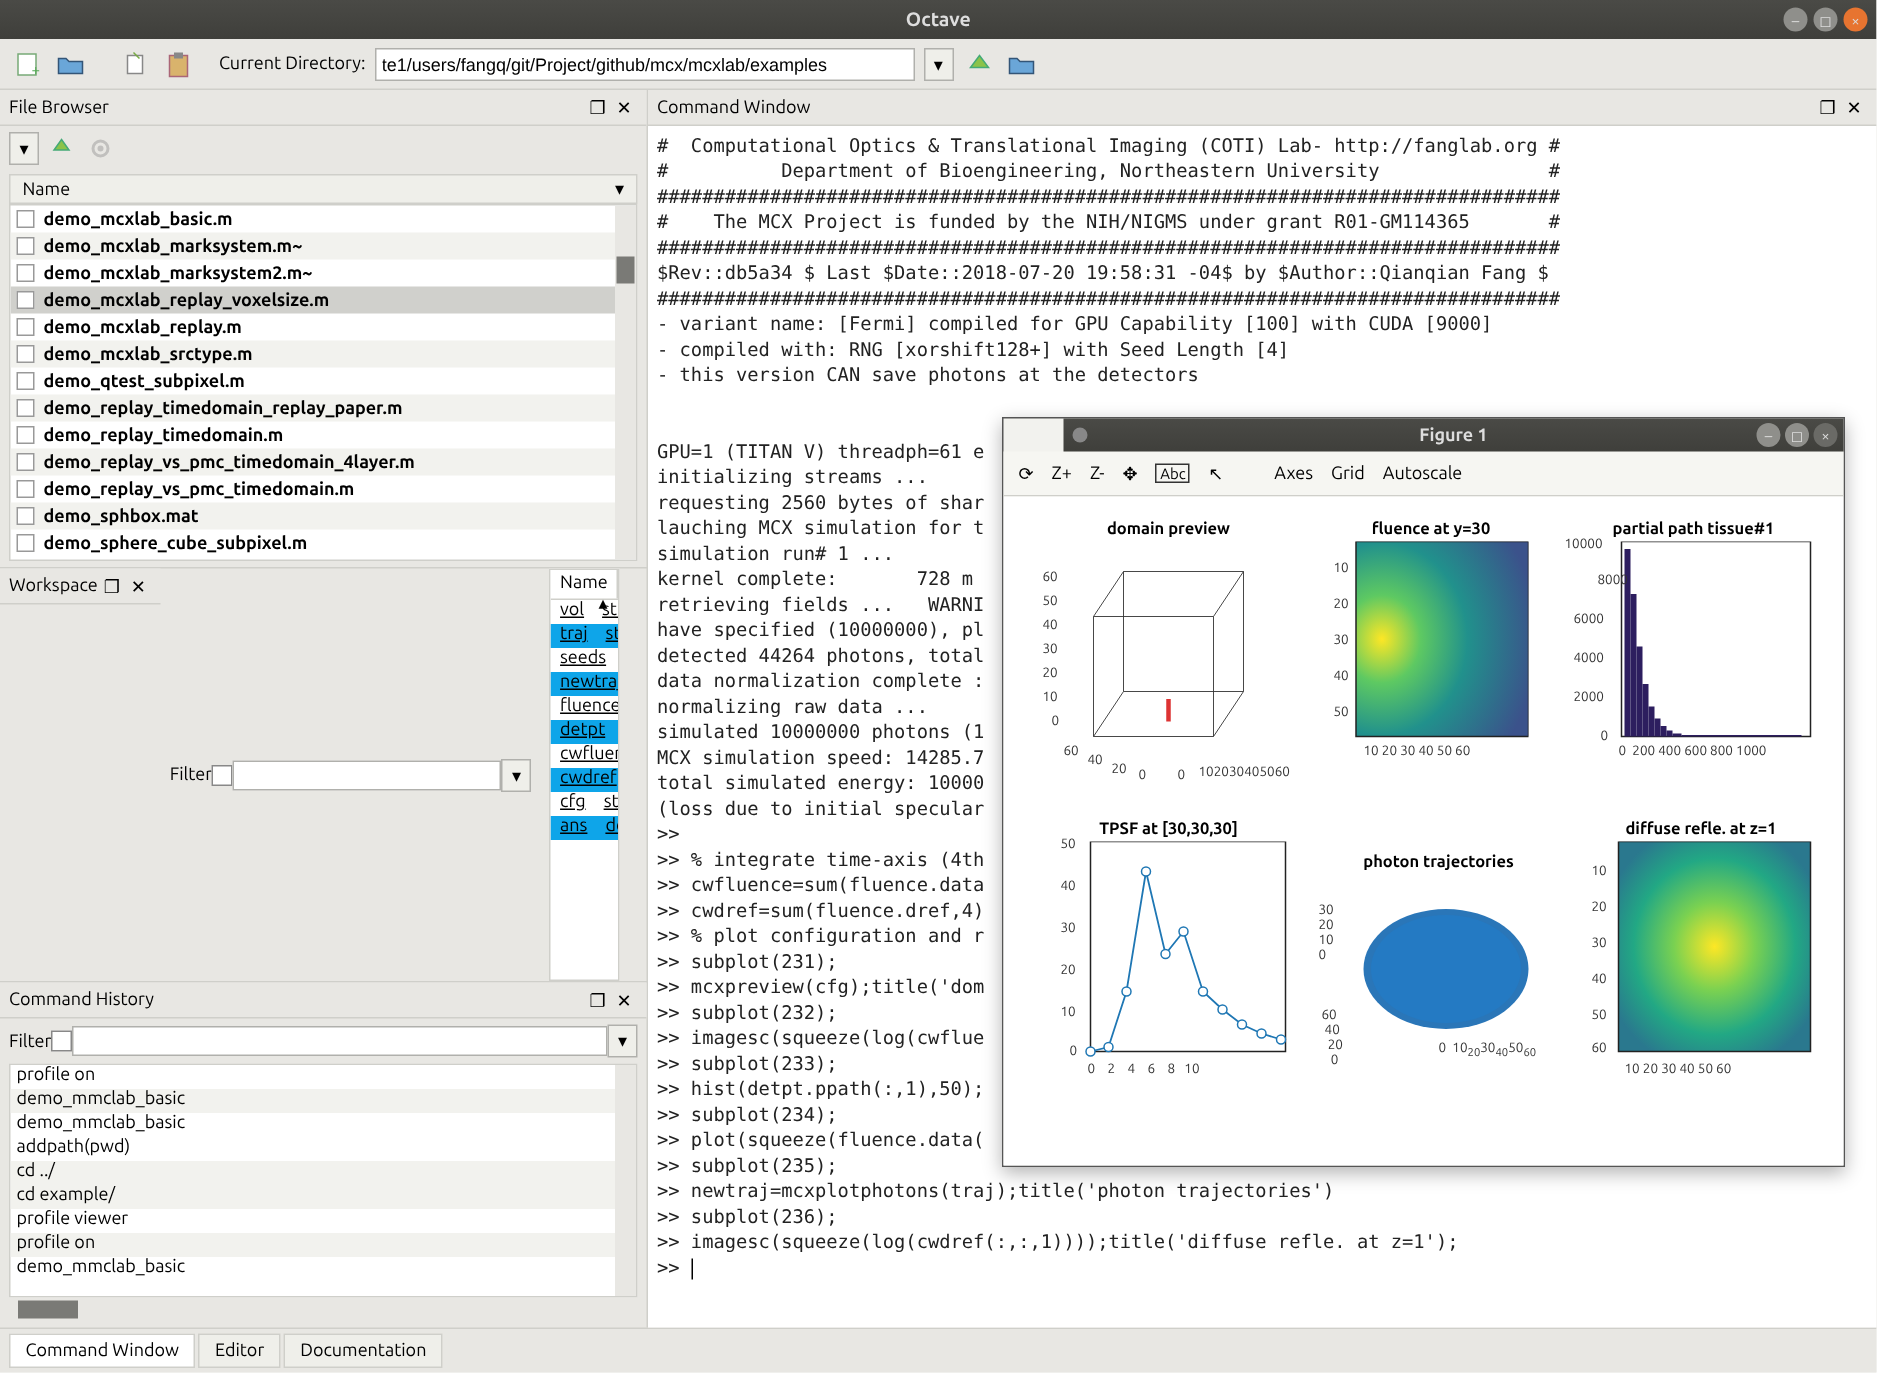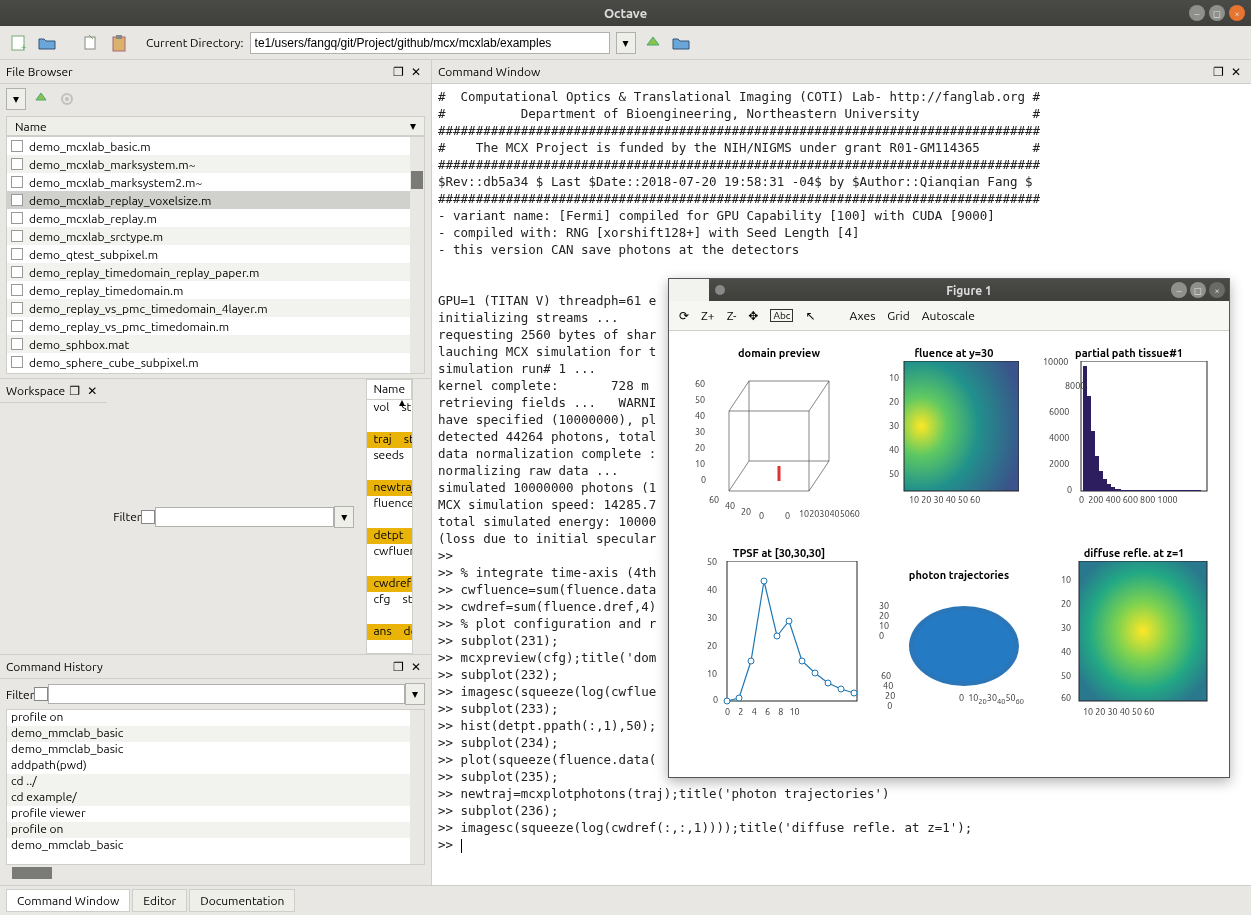--- a/index.html
+++ b/index.html
@@ -60,37 +60,37 @@
   }
   .panel-header .spacer { flex:1; }
   .panel-header .hdr-icon { width:14px; height:14px; margin-left:4px; cursor:pointer; }
   
   .file-browser { height: 318px; display:flex; flex-direction:column; border-right:1px solid #cfcfca;}
   .fb-path-row { display:flex; align-items:center; padding:4px 6px; gap:4px; }
   .fb-path { flex:1; height:22px; background:#fff; border:1px solid #b0b0ac; padding:0 4px; font-size:12px;}
   .fb-name-hdr { background:#efefea; border:1px solid #cfcfca; height:20px; display:flex; align-items:center; padding:0 8px; margin:2px 6px 0;}
   .fb-name-hdr .dd { margin-left:auto; }
   .file-list { flex:1; margin:0 6px 4px; background:#fff; border:1px solid #cfcfca; overflow:hidden; position:relative;}
-  .file-row { height:18px; display:flex; align-items:center; padding:0 4px; gap:6px; font-size:12px;}
+  .file-row { height:18px; display:flex; align-items:center; padding:0 4px; gap:6px; font-size:12px;font-weight:bold;}
   .file-row.striped { background:#f2f2ee; }
   .file-row.sel { background:#d0d0cc; }
   .file-icon { width:12px; height:12px; border:1px solid #999; background:#fff; flex-shrink:0;}
   .file-list .vscroll { position:absolute; right:0; top:0; width:14px; height:100%; background:#e8e7e3; }
   .file-list .vscroll .thumb { position:absolute; top:34px; width:12px; height:18px; background:#7a7a76; left:1px; }
   
   .workspace { height: 276px; display:flex; flex-direction:row; border-right:1px solid #cfcfca; border-top:1px solid #cfcfca;}
   .ws-filter-row { display:flex; align-items:center; padding:4px 6px; gap:0;}
   .ws-filter-row input[type=text]{ flex:1; height:20px; border:1px solid #b0b0ac; background:#fff;}
   .ws-check { width:14px; height:14px; border:1px solid #888; background:#fff;}
   .ws-table { flex:1; margin:0 6px 0; border:1px solid #cfcfca; background:#fff; overflow:hidden; position:relative;}
   .ws-hdr { display:flex; background:#fff; border-bottom:1px solid #cfcfca; height:20px;}
   .ws-hdr .col { padding:2px 6px; border-right:1px solid #cfcfca; font-size:12px;}
   .ws-row { display:flex; height:16px; font-size:12px;}
-  .ws-row.striped { background:#eab308;margin-top:16px;}
-  .ws-row .col { padding:0 6px;}
+  .ws-row.striped { background:#0ea5e9;}
+  .ws-row .col { padding:0 6px;text-decoration:underline;}
   .col-name { width: 380px; }
   .col-class { width: 46px; }
   .ws-hscroll { height:16px; background:#e8e7e3; margin:0 6px; position:relative;}
   .ws-hscroll .thumb { position:absolute; left:10px; top:2px; width:80px; height:12px; background:#7a7a76;}
   
   .cmd-hist { flex:1; display:flex; flex-direction:column; border-right:1px solid #cfcfca; border-top:1px solid #cfcfca;}
   .hist-list { flex:1; margin:0 6px 0; background:#fff; border:1px solid #cfcfca; overflow:hidden; font-size:12px; position:relative;}
   .hist-row { height:16px; padding:0 4px;}
   .hist-row.striped { background:#f2f2ee;}
   .hist-list .vscroll { position:absolute; right:0; top:0; width:14px; height:100%; background:#e8e7e3;}

